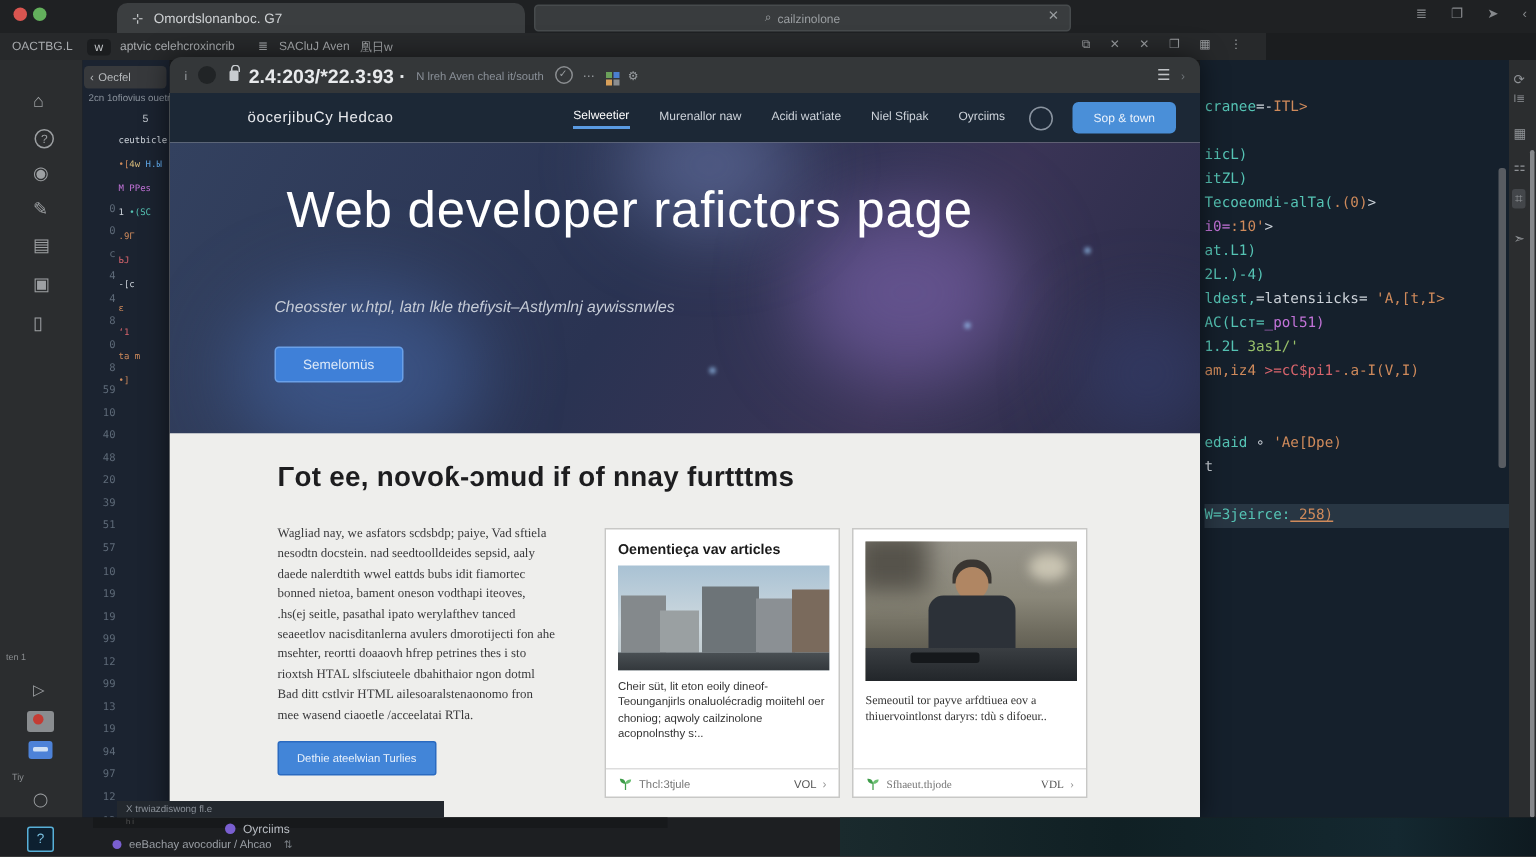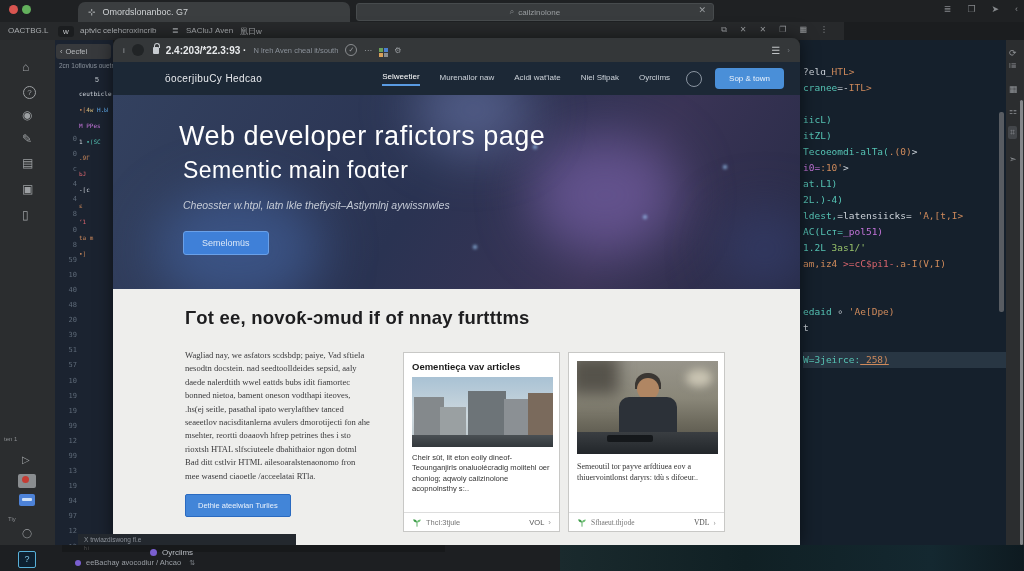--- a/index.html
+++ b/index.html
@@ -47,21 +47,21 @@
   .bottom-strip{position:absolute;left:78px;top:534px;width:218px;height:11px;background:#23282e;z-index:50;
     font-size:6.5px;color:#8a9098;line-height:11px;padding-left:6px;box-sizing:border-box;white-space:nowrap;overflow:hidden;}
   
   .browser-window{position:absolute;left:113px;top:38px;width:687px;height:507px;z-index:10;
     border-radius:8px 8px 0 0;box-shadow:0 0 18px rgba(0,0,0,.55);overflow:hidden;}
   .browser-toolbar{position:relative;height:24px;background:#343739;display:flex;align-items:center;
     padding:0 10px;gap:7px;font-size:8px;color:#9a9ea2;}
   .ext-circle{width:12px;height:12px;border-radius:50%;background:#212426;}
   .lock{width:6px;height:7px;background:#c8ccd0;border-radius:1px;position:relative;margin-left:2px;}
   .lock::before{content:"";position:absolute;left:1px;top:-4px;width:4px;height:4px;border:1px solid #c8ccd0;border-bottom:none;border-radius:3px 3px 0 0;}
-  .url-strong{font-size:10px;font-weight:bold;color:#e8eaec;white-space:nowrap;}
+  .url-strong{font-size:13px;font-weight:bold;color:#e8eaec;white-space:nowrap;}
   .url-note{font-size:7.5px;color:#8a9098;white-space:nowrap;}
   .shield-ic{width:10px;height:10px;border:1px solid #8a8d90;border-radius:50%;font-size:7px;line-height:10px;text-align:center;color:#9a9da0;}
   .apps-grid{width:4px;height:4px;background:#6aa05a;box-shadow:5px 0 #4a7fd0,0 5px #d8a05a,5px 5px #8a8d90;margin-right:4px;}
   .hamburger{margin-left:auto;font-size:10px;color:#c0c3c6;}
   .tb-chev{font-size:8px;color:#6f7478;}
   
   .webpage{position:relative;height:483px;background:#eeeeec;overflow:hidden;}
   .site-nav{position:relative;height:33px;background:#1c2836;display:flex;align-items:center;
     padding:0 16px 0 52px;box-sizing:border-box;}
   .site-logo{font-size:10px;color:#e8eaee;letter-spacing:.4px;white-space:nowrap;}
@@ -72,21 +72,21 @@
   .nav-cta{margin-left:13px;background:#4a8fd8;color:#eaf2fc;font-size:8px;border:none;
     border-radius:4px;padding:6px 14px;white-space:nowrap;}
   .hero{position:relative;height:194px;overflow:hidden;
     background:linear-gradient(120deg,#33415f,#2a3352 45%,#3a3456 72%,#272b46);}
   .blob{position:absolute;border-radius:50%;filter:blur(26px);}
   .b1{width:150px;height:120px;right:120px;top:40px;background:rgba(122,98,170,.65);}
   .b2{width:170px;height:120px;left:40px;bottom:-20px;background:rgba(70,104,168,.55);}
   .b3{width:120px;height:90px;left:300px;top:-30px;background:rgba(120,134,188,.5);}
   .b4{width:90px;height:80px;right:-10px;bottom:0;background:rgba(52,62,110,.7);}
   .dot{position:absolute;width:4px;height:4px;border-radius:50%;background:#9fd0ff;filter:blur(1.5px);opacity:.8;}
-  .hero-title1{position:absolute;left:66px;top:26px;font-size:27px;font-weight:500;color:#fff;letter-spacing:.5px;}
+  .hero-title1{position:absolute;left:78px;top:26px;font-size:34px;font-weight:500;color:#fff;letter-spacing:.5px;}
   .hero-title2{position:absolute;left:70px;top:62px;font-size:23px;font-weight:500;color:#fff;letter-spacing:.4px;}
   .hero-sub{position:absolute;left:70px;top:104px;font-size:10.5px;color:#c5cbd6;font-style:italic;}
   .hero-cta{position:absolute;left:70px;top:136px;background:#3f80d8;border:1px solid #6aa0e8;
     border-radius:3px;color:#dce8f8;font-size:9px;padding:6px 18px;}
   .content-section{position:relative;height:256px;background:#eeeeec;}
   .section-heading{position:absolute;left:72px;top:18px;font-size:18.5px;font-weight:700;color:#1d1d1f;letter-spacing:.2px;}
   .section-para{position:absolute;left:72px;top:60px;width:186px;font-size:8.6px;line-height:13.4px;color:#3a3a3c;font-family:Liberation Serif, serif;}
   .section-cta{position:absolute;left:72px;top:205px;background:#4285d8;border:1px solid #2a6ac0;
     border-radius:2px;color:#eaf2fc;font-size:7.5px;padding:6px 12px;}
   .card{position:absolute;top:63px;width:157px;height:180px;background:#fff;border:1px solid #c8c8c6;
@@ -294,21 +294,20 @@
       <div class="hero">
         <div class="blob b1"></div>
         <div class="blob b2"></div>
         <div class="blob b3"></div>
         <div class="blob b4"></div>
         <span class="dot" style="left:420px;top:50px"></span>
         <span class="dot" style="left:530px;top:120px"></span>
         <span class="dot" style="left:610px;top:70px"></span>
         <span class="dot" style="left:360px;top:150px"></span>
         <div class="hero-title1">Web developer rafictors page</div>
-        <div class="hero-title2">Sementic main foɑter</div>
         <div class="hero-sub">Cheosster w.htpl, latn lkle thefiysit–Astlymlnj aywissnwles</div>
         <button class="hero-cta">Semelomüs</button>
 
       </div>
 
       <div class="content-section">
         <div class="section-heading">Γot ee, novoƙ-ɔmud if of nnay furtttms</div>
         <div class="section-para">Wagliad nay, we asfators scdsbdp; paiye, Vad sftiela nesodtn docstein. nad seedtoolldeides sepsid, aaly daede nalerdtith wwel eattds bubs idit fiamortec bonned nietoa, bament oneson vodthapi iteoves, .hs(ej seitle, pasathal ipato werylafthev tanced seaeetlov nacisditanlerna avulers dmorotijecti fon ahe msehter, reortti doaaovh hfrep petrines thes i sto rioxtsh HTAL slfsciuteele dbahithaior ngon dotml Bad ditt cstlvir HTML ailesoaralstenaonomo fron mee wasend ciaoetle /acceelatai RTla.</div>
         <button class="section-cta">Dethie ateelwian Turlies</button>
 
@@ -356,21 +355,20 @@
             <span class="foot-action">VDL</span>
             <span class="foot-chev">›</span>
           </div>
         </div>
       </div>
     </div>
   </div>
 
   <div class="right-editor">
     <div class="code">
-        <div class="code-line"><span class="tok-w">?elɑ_</span><span class="tok-o">HTL&gt;</span></div>
         <div class="code-line"><span class="tok-t">cranee</span><span class="tok-w">=-</span><span class="tok-o">ITL&gt;</span></div>
         <div class="code-line">&nbsp;</div>
         <div class="code-line"><span class="tok-t">iicL)</span></div>
         <div class="code-line"><span class="tok-t">itZL)</span></div>
         <div class="code-line"><span class="tok-t">Tecoeomdi-alTa(</span><span class="tok-o">.(0)</span><span class="tok-w">&gt;</span></div>
         <div class="code-line"><span class="tok-p">i0=</span><span class="tok-o">:10'</span><span class="tok-w">&gt;</span></div>
         <div class="code-line"><span class="tok-t">at.L1)</span></div>
         <div class="code-line"><span class="tok-t">2L.)-4)</span></div>
         <div class="code-line"><span class="tok-t">ldest,</span><span class="tok-w">=latensiicks=</span><span class="tok-o"> 'A,[t,I&gt;</span></div>
         <div class="code-line"><span class="tok-t">AC(Lcт=</span><span class="tok-p">_pol51)</span></div>

